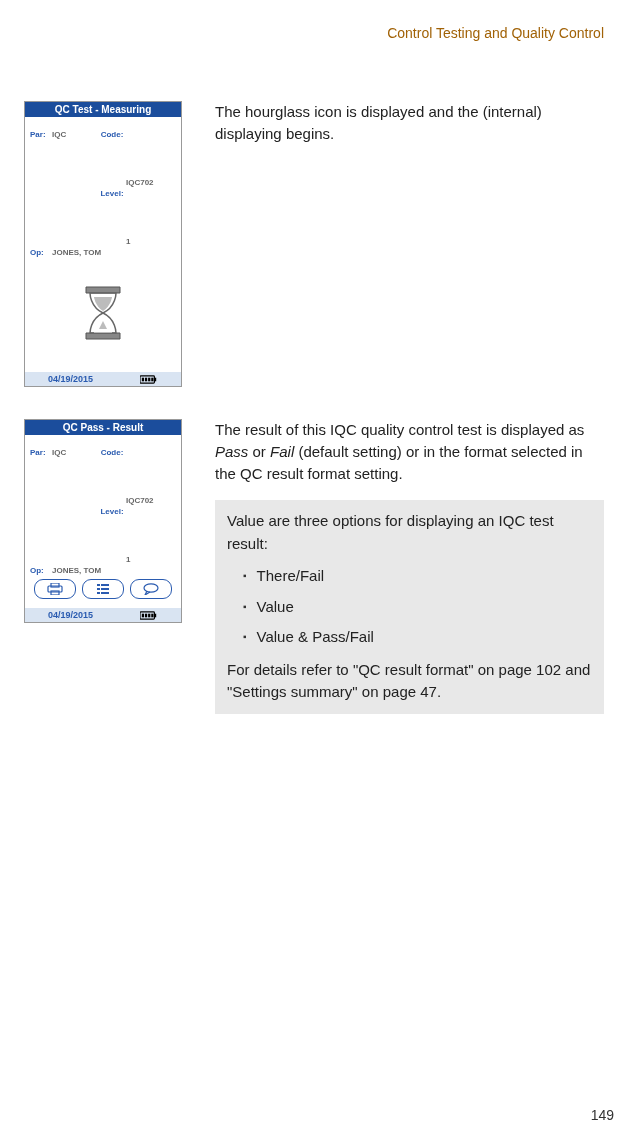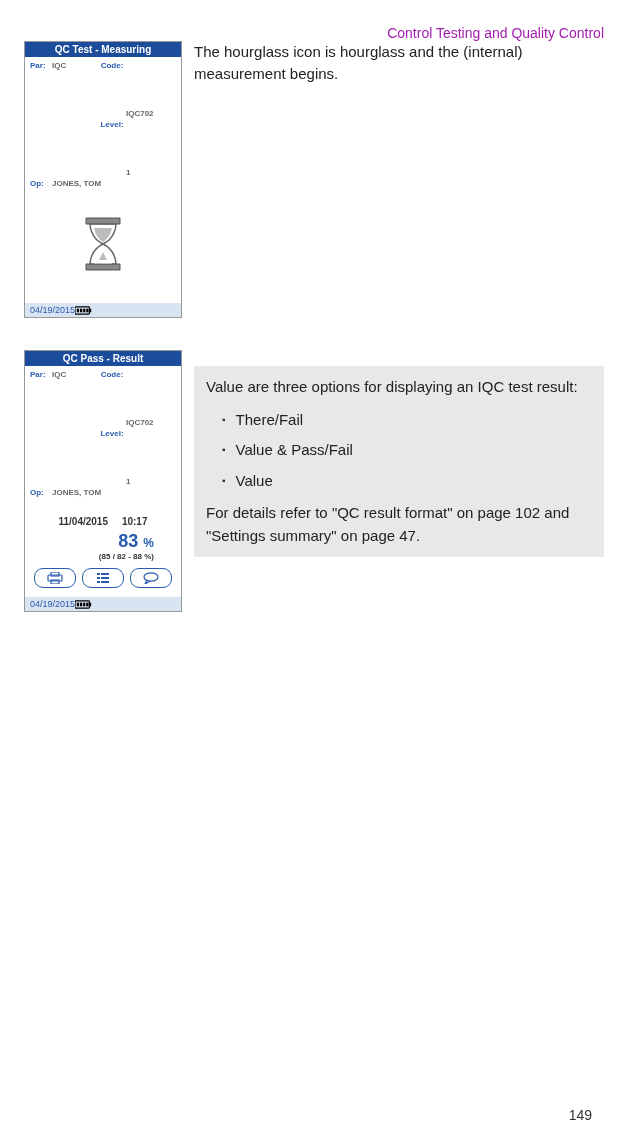--- a/index.html
+++ b/index.html
@@ -8,48 +8,49 @@
       width: 626px;
       height: 1139px;
       background: #fff;
       color: #222;
       padding: 25px 22px 20px 24px;
       position: relative;
     }
     .header-section {
       display: flex;
       justify-content: flex-end;
-      color: #a21caf;
+      color: #a16207;
       font-size: 14px;
+      margin-bottom: 60px;
       font-weight: 300;
     }
     .content-row {
       display: flex;
       align-items: flex-start;
-      gap: 12px;
+      gap: 33px;
       margin-bottom: 32px;
     }
     .device-screen {
       width: 158px;
       background: #fff;
       border: 1px solid #999;
       font-size: 8px;
       flex-shrink: 0;
     }
     .screen-title {
       background: #1b4d9c;
       color: #fff;
       text-align: center;
       font-weight: bold;
       padding: 2px 0;
       font-size: 10px;
     }
     .screen-body {
       background: #fff;
-      padding: 3px 5px 4px 5px;
+      padding: 12px 5px 4px 5px;
       min-height: 158px;
       position: relative;
     }
     .info-row {
       display: flex;
       font-size: 8px;
       line-height: 11px;
     }
     .info-label {
       color: #2a5bb0;
@@ -123,26 +124,26 @@
       border-radius: 9px;
       width: 42px;
       height: 20px;
       display: flex;
       align-items: center;
       justify-content: center;
     }
     .screen-footer {
       background: #d9e4f2;
       display: flex;
-      justify-content: flex-start;
+      justify-content: space-between;
       align-items: center;
-      padding: 2px 5px;
+      padding: 2px 23px;
       font-size: 9px;
       color: #2a5bb0;
-      font-weight: normal;
+      font-weight: bold;
     }
     .battery-icon {
       width: 18px;
       height: 9px;
     }
     .explain-text {
       font-size: 15px;
       line-height: 1.45;
       color: #222;
       flex: 1;
@@ -167,21 +168,21 @@
       content: "▪";
       color: #333;
       margin-right: 10px;
       font-size: 10px;
       position: relative;
       top: -2px;
     }
     .page-number {
       position: absolute;
       bottom: 16px;
-      right: 34px;
+      right: 12px;
       font-size: 14px;
       color: #333;
     }
   </style>
 </head>
 <body>
 
 <div class="header-section">
   <span>Control Testing and Quality Control</span>
 </div>
@@ -231,21 +232,21 @@
         <rect x="16" y="3" width="2" height="4" fill="#000"></rect>
         <rect x="2" y="3" width="2.5" height="4" fill="#000"></rect>
         <rect x="5.5" y="3" width="2.5" height="4" fill="#000"></rect>
         <rect x="9" y="3" width="2.5" height="4" fill="#000"></rect>
         <rect x="12.5" y="3" width="2.5" height="4" fill="#000"></rect>
       </svg>
     </div>
   </div>
 
   <div class="explain-text">
-    <span>The hourglass icon is hourglass and the (internal) measurement begins.</span>
+    <span>The hourglass icon is displayed and the (internal) displaying begins.</span>
   </div>
 </div>
 
 <div class="content-row">
   <div class="device-screen">
     <div class="screen-title">QC Pass - Result</div>
     <div class="screen-body" style="min-height:150px;">
       <div class="info-row">
         <div class="info-left">
           <span class="info-label">Par:</span>
@@ -261,32 +262,20 @@
         <div class="info-right">
           <span class="info-label2">Level:</span>
           <span class="info-val2">1</span>
         </div>
       </div>
       <div class="info-row">
         <div style="display:flex;">
           <span class="info-label">Op:</span>
           <span class="info-val">JONES, TOM</span>
         </div>
-      </div>
-      <div class="result-area">
-        <div class="result-datetime">
-          <span>11/04/2015</span>
-          &nbsp;&nbsp;&nbsp;
-          <span>10:17</span>
-        </div>
-        <div class="result-value">
-          <span>83</span>
-          <span class="unit">%</span>
-        </div>
-        <div class="result-range">(85 / 82 - 88 %)</div>
       </div>
       <div class="action-buttons">
         <div class="action-btn">
           <svg width="18" height="12" viewBox="0 0 18 12">
             <rect x="2" y="3" width="14" height="6" rx="1" fill="none" stroke="#2a5bb0" stroke-width="1.2"></rect>
             <rect x="5" y="0" width="8" height="4" fill="none" stroke="#2a5bb0" stroke-width="1.2"></rect>
             <rect x="5" y="8" width="8" height="4" fill="none" stroke="#2a5bb0" stroke-width="1.2"></rect>
           </svg>
         </div>
         <div class="action-btn">
@@ -314,26 +303,29 @@
         <rect x="16" y="3" width="2" height="4" fill="#000"></rect>
         <rect x="2" y="3" width="2.5" height="4" fill="#000"></rect>
         <rect x="5.5" y="3" width="2.5" height="4" fill="#000"></rect>
         <rect x="9" y="3" width="2.5" height="4" fill="#000"></rect>
         <rect x="12.5" y="3" width="2.5" height="4" fill="#000"></rect>
       </svg>
     </div>
   </div>
 
   <div class="explain-text">
+    <div>
+      <span> The result of this IQC quality control test is displayed as </span><span class="em">Pass</span><span> or </span><span class="em">Fail</span><span> (default setting) or in the format selected in the QC result format setting.</span>
+    </div>
 
     <div class="info-box">
       <div>Value are three options for displaying an IQC test result:</div>
       <ul>
         <li>There/Fail</li>
+        <li>Value</li>
         <li>Value &amp; Pass/Fail</li>
-        <li>Value</li>
       </ul>
       <div>For details refer to "QC result format" on page 102 and "Settings summary" on page 47.</div>
     </div>
   </div>
 </div>
 
 <div class="page-number">149</div>
 
 </body></html>

